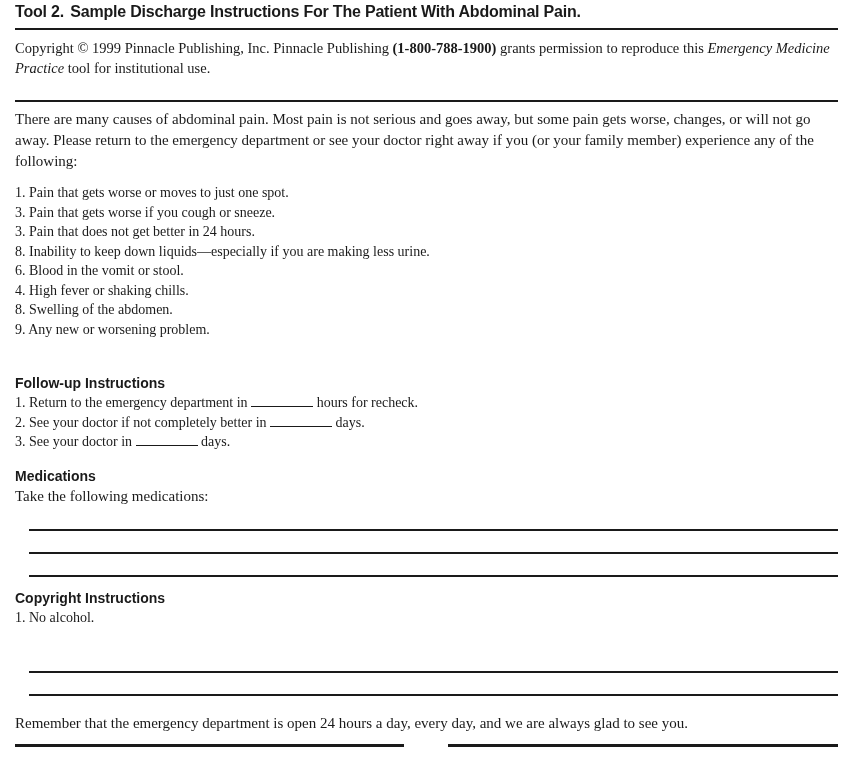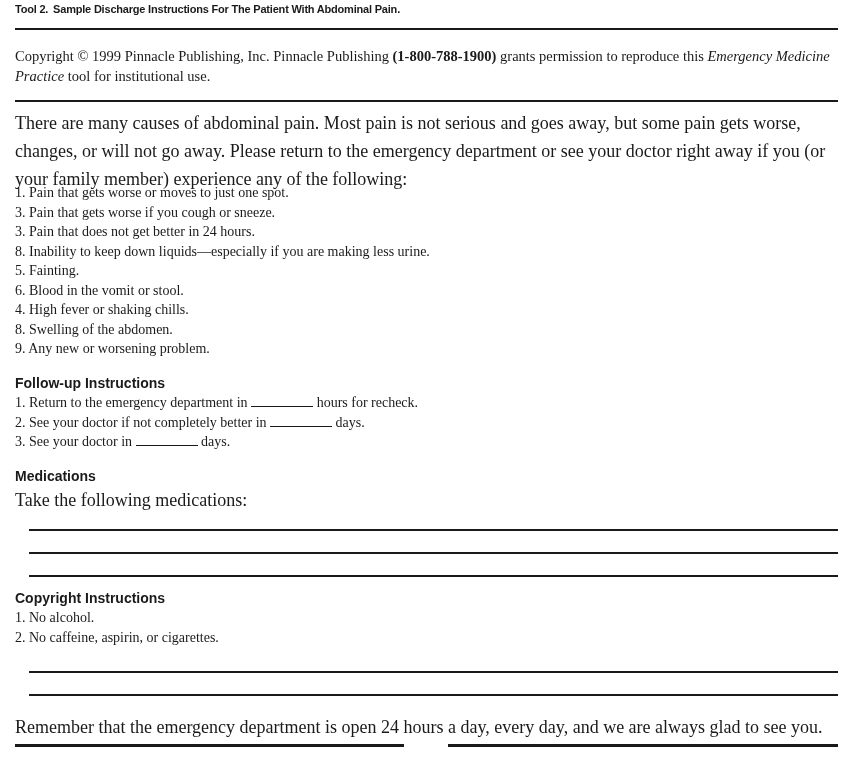--- a/index.html
+++ b/index.html
@@ -5,33 +5,33 @@
   html, body { margin: 0; padding: 0; background: #ffffff; }
   body {
     width: 856px; height: 757px; position: relative; overflow: hidden;
     color: #1a1a1a;
     font-family: "Liberation Serif", "DejaVu Serif", serif;
   }
   .sans { font-family: "Liberation Sans", "DejaVu Sans", sans-serif; }
   .abs { position: absolute; }
 
   #title {
-    left: 15px; top: 3px; font-size: 11px; font-weight: bold; letter-spacing: -0.2px;
+    left: 15px; top: 3px; font-size: 16px; font-weight: bold; letter-spacing: -0.2px;
     white-space: nowrap;
     text-align: right;
   }
   #title .tool { font-weight: 900; margin-right: 2px; }
   #title .rest { font-weight: bold; }
 
   .rule { position: absolute; left: 15px; width: 823px; height: 1.5px; background: #1a1a1a; }
   .rule-thick { height: 2.5px; }
   .rule-indent { left: 29px; width: 809px; }
 
-  .para { position: absolute; left: 15px; width: 825px; font-size: 18px; line-height: 28px; }
-  #copyright { top: 38px; font-size: 14.5px; line-height: 20px; margin-top: 8px; }
+  .para { position: absolute; left: 15px; width: 825px; font-size: 15px; line-height: 21px; }
+  #copyright { top: 38px; font-size: 14.5px; line-height: 20px; }
   #copyright b { font-weight: bold; }
   #copyright i { font-style: italic; }
 
   #intro { top: 109px; }
 
   .list { position: absolute; left: 15px; margin: 0; padding: 0; list-style: none; font-size: 14px; line-height: 19.5px; }
   .list li { white-space: nowrap; }
   #symptoms { top: 183px; }
 
   .heading { position: absolute; left: 15px; font-size: 14px; font-weight: bold; }
@@ -63,21 +63,20 @@
 </div>
 <div class="rule" style="top:100px;"></div>
 
 <div id="intro" class="para">There are many causes of abdominal pain. Most pain is not serious and goes away, but some pain gets worse, changes, or will not go away. Please return to the emergency department or see your doctor right away if you (or your family member) experience any of the following:</div>
 
 <ul id="symptoms" class="list">
   <li>1. Pain that gets worse or moves to just one spot.</li>
   <li>3. Pain that gets worse if you cough or sneeze.</li>
   <li>3. Pain that does not get better in 24 hours.</li>
   <li>8. Inability to keep down liquids—especially if you are making less urine.</li>
-  <li>5. Fainting.</li>
   <li>6. Blood in the vomit or stool.</li>
   <li>4. High fever or shaking chills.</li>
   <li>8. Swelling of the abdomen.</li>
   <li>9. Any new or worsening problem.</li>
 </ul>
 
 <div id="followup-heading" class="heading sans">Follow-up Instructions</div>
 <ul id="followup-list" class="list">
   <li><span>1. Return to the emergency department in </span><span class="blank"></span><span> hours for recheck.</span></li>
   <li><span>2. See your doctor if not completely better in </span><span class="blank"></span><span> days.</span></li>
@@ -86,20 +85,19 @@
 
 <div id="meds-heading" class="heading sans">Medications</div>
 <div id="meds-text" class="para">Take the following medications:</div>
 <div class="rule rule-indent" style="top:529px;"></div>
 <div class="rule rule-indent" style="top:552px;"></div>
 <div class="rule rule-indent" style="top:575px;"></div>
 
 <div id="additional-heading" class="heading sans">Copyright Instructions</div>
 <ul id="additional-list" class="list">
   <li>1. No alcohol.</li>
-  <li>2. No caffeine, aspirin, or cigarettes.</li>
 </ul>
 <div class="rule rule-indent" style="top:671px;"></div>
 <div class="rule rule-indent" style="top:694px;"></div>
 
 <div id="remember" class="para">Remember that the emergency department is open 24 hours a day, every day, and we are always glad to see you.</div>
 <div class="rule rule-thick" style="top:744px;"></div>
 <div class="gap"></div>
 
 </body></html>

